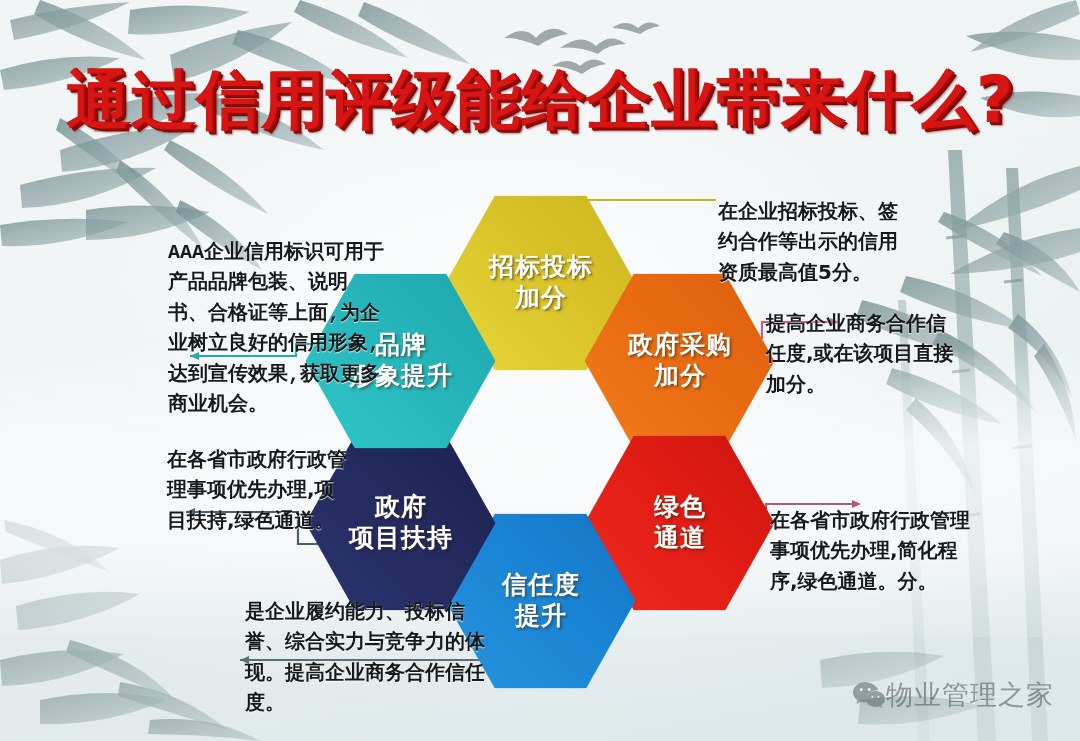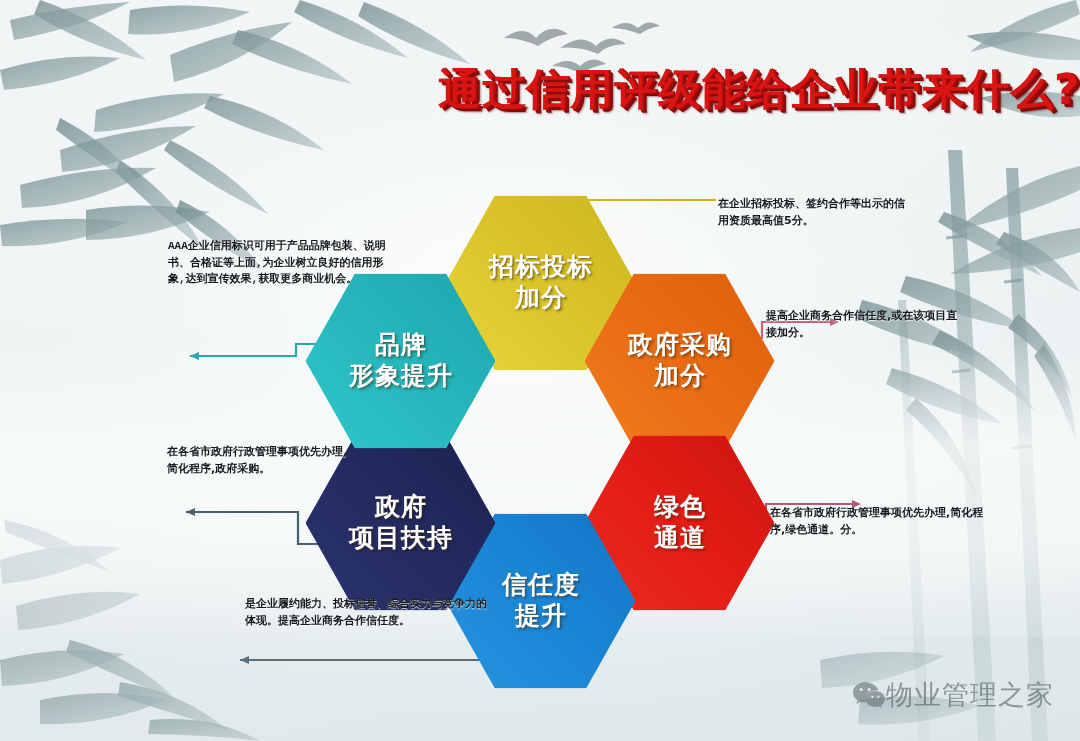--- a/index.html
+++ b/index.html
@@ -36,22 +36,22 @@
     height: 40%;
     background: linear-gradient(180deg, rgba(255,255,255,0) 0%, rgba(250,252,252,0.75) 35%, rgba(255,255,255,0.55) 70%, rgba(236,242,243,0.2) 100%);
     pointer-events: none;
   }
 
   
   .title {
     position: absolute;
     left: 0; right: 0;
     top: 68px;
-    text-align: right;
-    font-size: 43px;
+    text-align: center;
+    font-size: 64px;
     line-height: 1.02;
     font-weight: bold;
     letter-spacing: 1px;
     color: #d81512;
     font-family: "DejaVu Sans", "Liberation Sans", sans-serif;
     text-shadow:
        2px 0 0 #a50d0c,
        3px 2px 0 #8f0b0a,
        4px 3px 0 #7d0a09,
        5px 4px 2px rgba(80,6,6,0.45);
@@ -99,21 +99,21 @@
     width: 190px;
     display: flex;
     flex-direction: column;
     align-items: center;
     justify-content: center;
   }
 
   
   .note {
     position: absolute;
-    font-size: 11px;
+    font-size: 20px;
     line-height: 1.52;
     color: #15191c;
     font-weight: bold;
     font-family: "DejaVu Sans", "Liberation Sans", sans-serif;
     text-shadow: 0 1px 1px rgba(255,255,255,0.85);
   }
   .note-brand  { left: 168px; top: 238px; width: 218px; font-family: Liberation Mono, monospace; }
   .note-bid    { left: 718px; top: 196px; width: 196px; }
   .note-gov    { left: 766px; top: 308px; width: 196px; }
   .note-green  { left: 770px; top: 505px; width: 214px; }
@@ -333,21 +333,21 @@
       </div>
     </div>
 
   </div>
 
   <div class="note note-brand">AAA企业信用标识可用于产品品牌包装、说明书、合格证等上面,为企业树立良好的信用形象,达到宣传效果,获取更多商业机会。</div>
   <div class="note note-bid">在企业招标投标、签约合作等出示的信用资质最高值5分。</div>
   <div class="note note-gov">提高企业商务合作信任度,或在该项目直接加分。</div>
   <div class="note note-green">在各省市政府行政管理事项优先办理,简化程序,绿色通道。分。</div>
   <div class="note note-trust">是企业履约能力、投标信誉、综合实力与竞争力的体现。提高企业商务合作信任度。</div>
-  <div class="note note-proj">在各省市政府行政管理事项优先办理,简化程序,政府采购。</div>
+  <div class="note note-proj">在各省市政府行政管理事项优先办理,项目扶持,绿色通道。</div>
 
   <div class="watermark">
     <span class="wm-icon">
       <svg viewBox="0 0 34 30" xmlns="http://www.w3.org/2000/svg">
         <path d="M13.2 2.2C6.4 2.2 1 6.8 1 12.4c0 3.2 1.8 6 4.6 7.9l-1.2 3.6 4.2-2.1c1.4.4 2.9.6 4.6.6.4 0 .8 0 1.2-.05-.3-.8-.45-1.7-.45-2.6 0-5.2 5-9.4 11.2-9.4.4 0 .8.02 1.2.06C25.3 5.9 19.8 2.2 13.2 2.2z" fill="#5c6a6c"></path>
         <circle cx="9.2" cy="9.4" r="1.5" fill="#eef2f2"></circle>
         <circle cx="17.2" cy="9.4" r="1.5" fill="#eef2f2"></circle>
         <path d="M33 18.9c0-4.4-4.3-8-9.6-8s-9.6 3.6-9.6 8 4.3 8 9.6 8c1.2 0 2.4-.2 3.5-.5l3.3 1.7-.9-2.9c2.2-1.5 3.7-3.8 3.7-6.3z" fill="#5c6a6c"></path>
         <circle cx="20.4" cy="16.8" r="1.1" fill="#eef2f2"></circle>
         <circle cx="26.4" cy="16.8" r="1.1" fill="#eef2f2"></circle>

